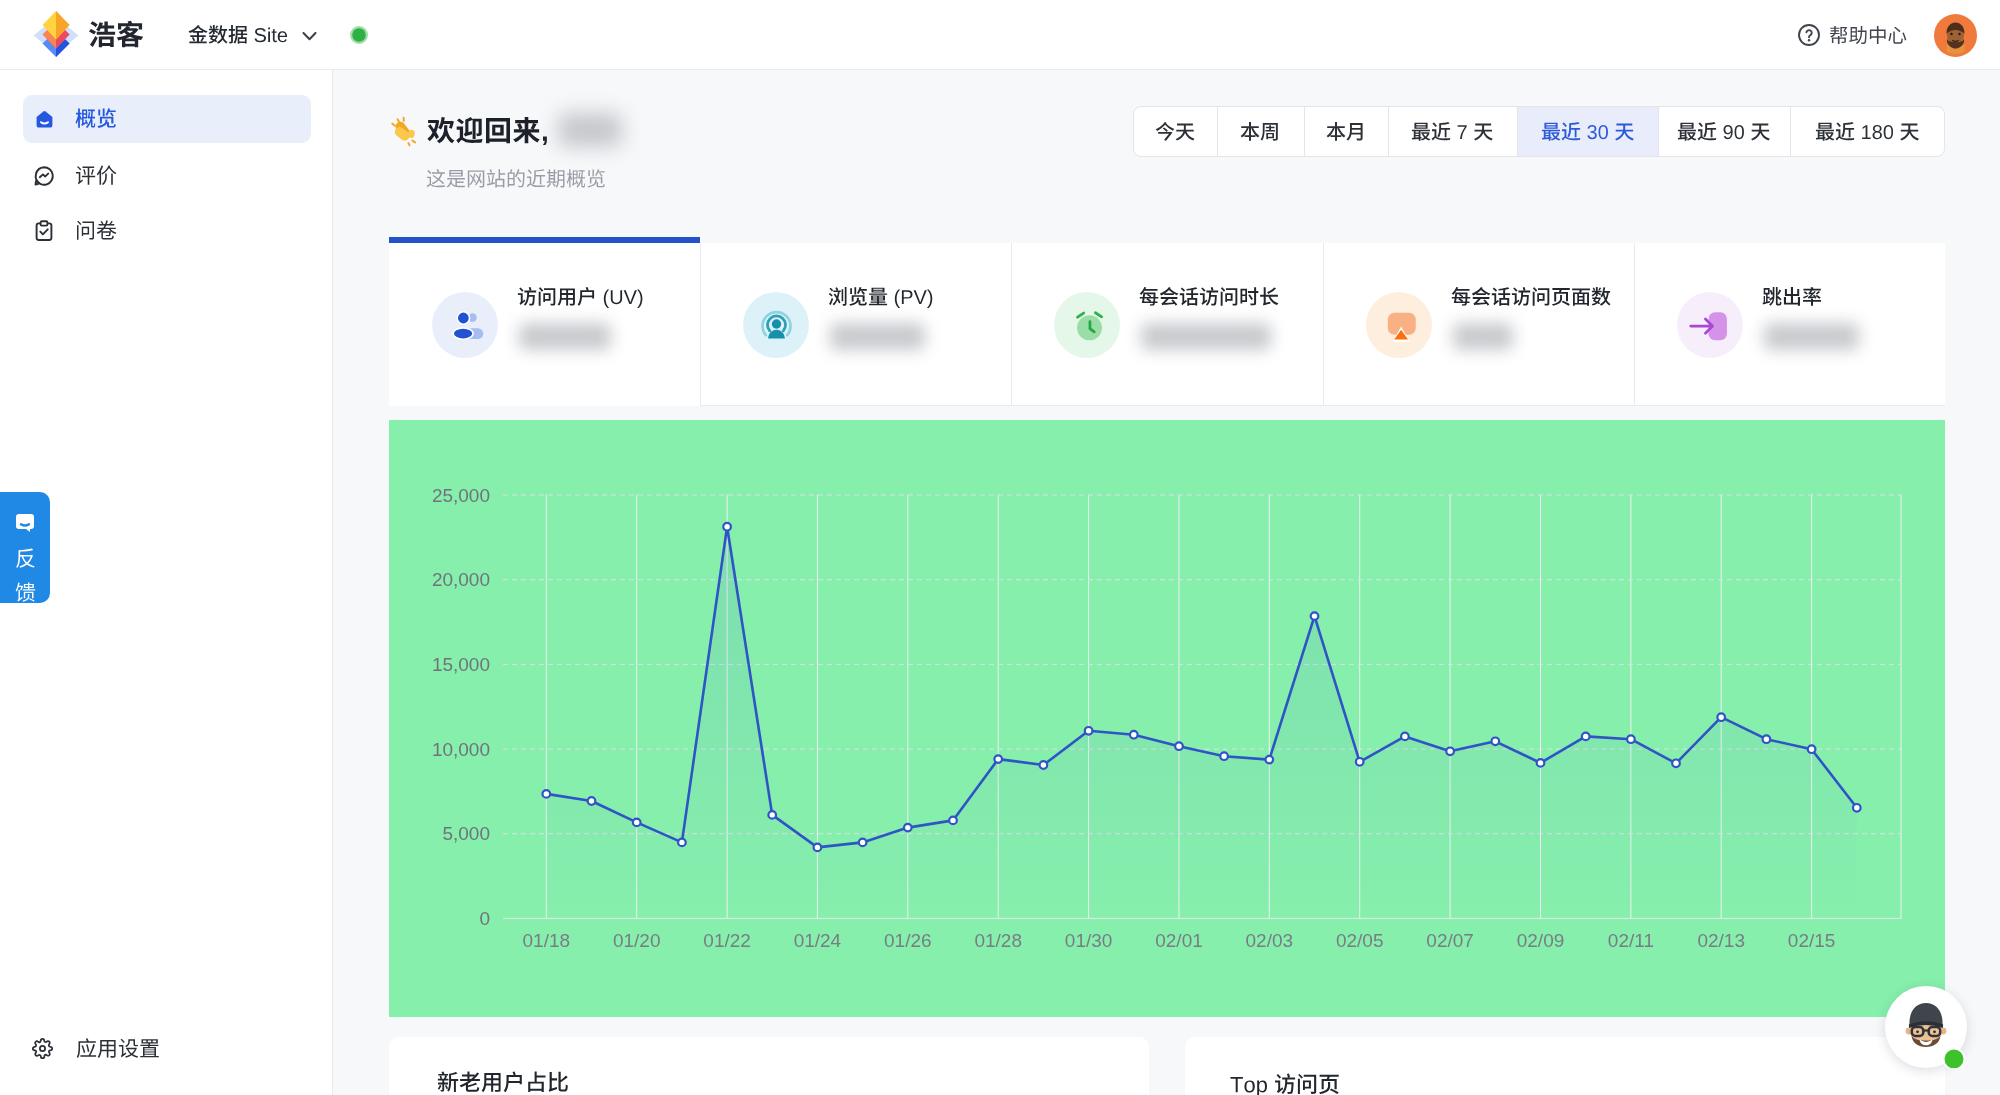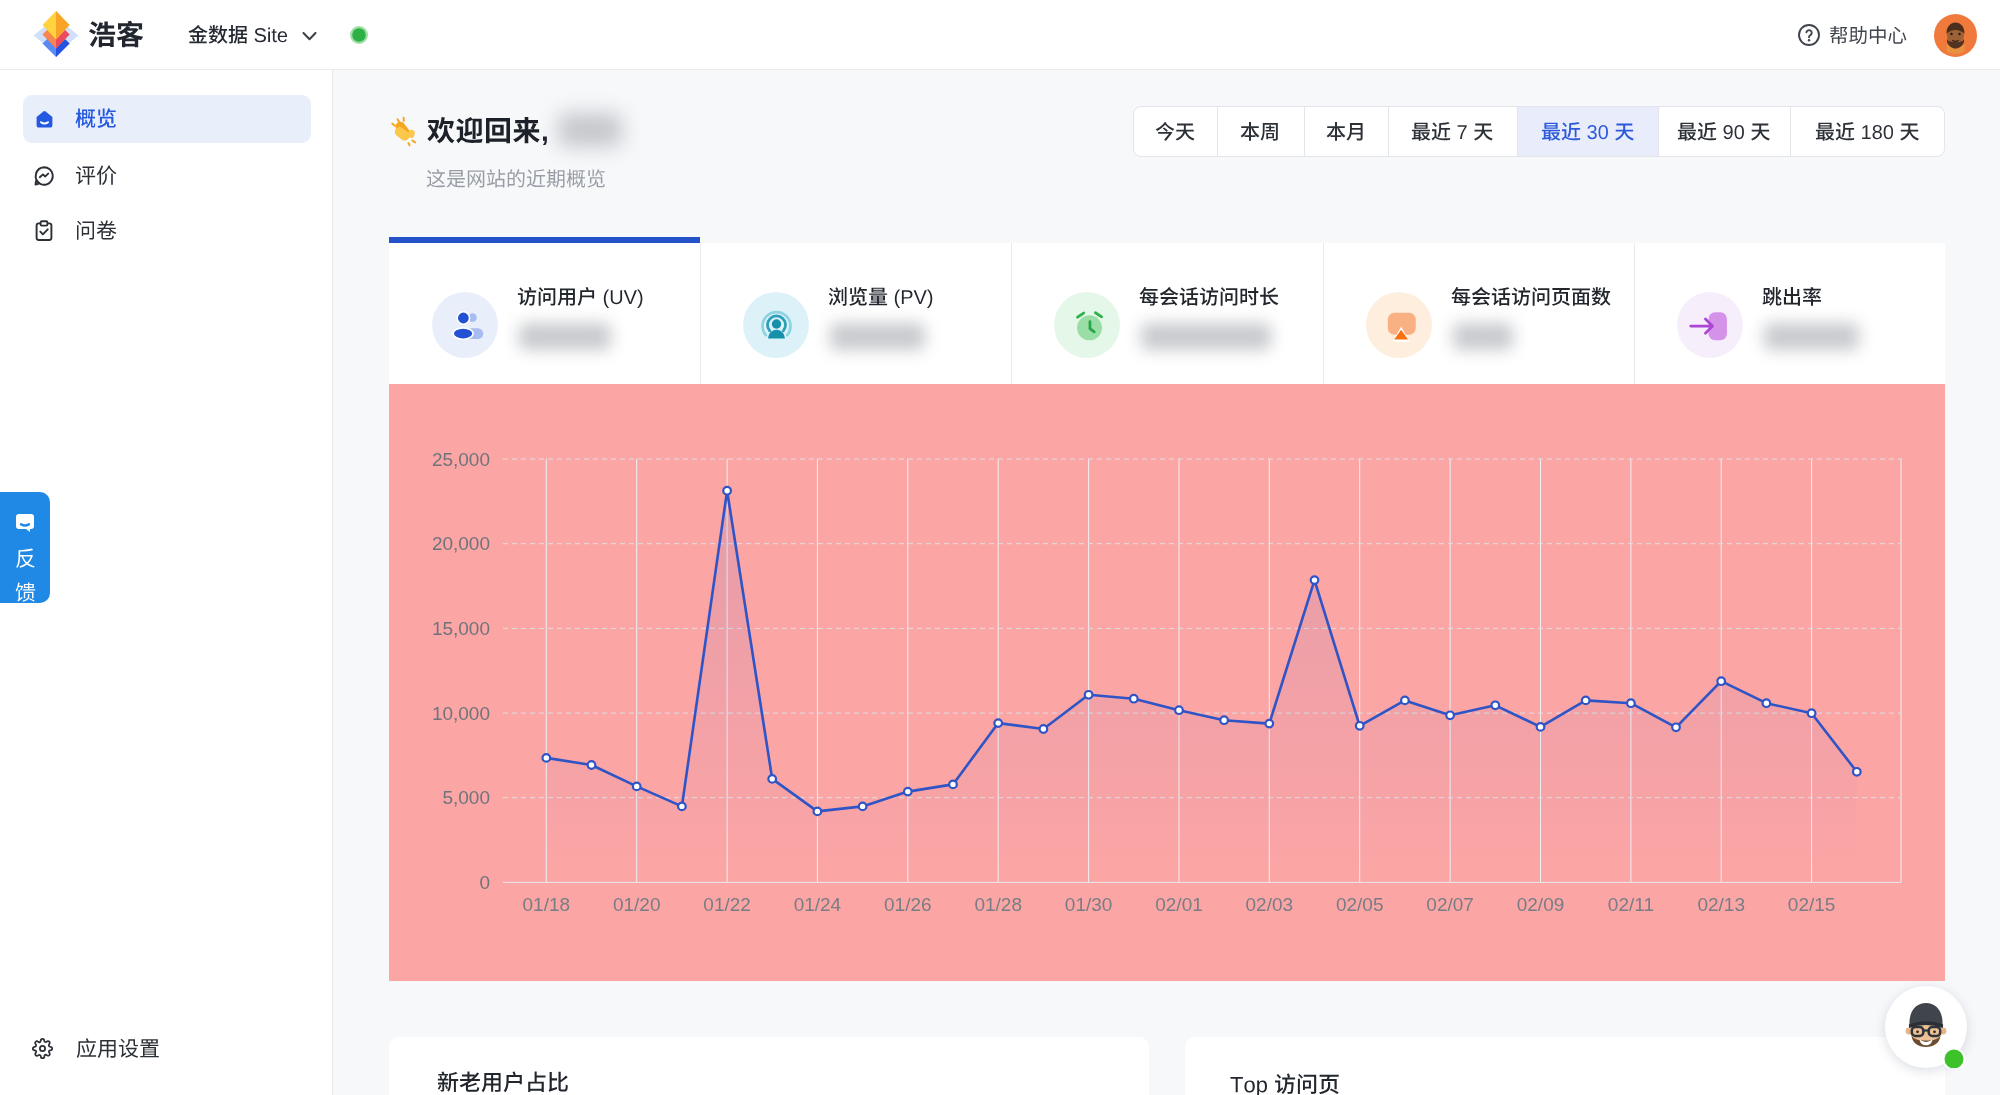--- a/index.html
+++ b/index.html
@@ -188,21 +188,21 @@
 <div class="blob" style="left:1452.6px;top:323px;width:60px;height:27px"></div>
 <div class="abs" style="left:1676.8px;top:292px;width:66px;height:66px;border-radius:50%;background:#f7eefc"><svg width="66" height="66" viewBox="-1 -1 65 65">
       <rect x="30" y="19" width="18.2" height="27.5" rx="6.5" fill="#d492e8"></rect>
       <path d="M12.5 32.6h21" stroke="#aa46d4" stroke-width="2.7" stroke-linecap="round"></path>
       <path d="M27 25.6l7 7-7 7" fill="none" stroke="#aa46d4" stroke-width="2.7" stroke-linecap="round" stroke-linejoin="round"></path>
     </svg></div>
 <svg style="position:absolute;left:1759.8px;top:282.0px;overflow:visible" width="64" height="28" viewBox="-2 -22.0 64 28">
     <path d="M3.2 -14.3H6V-11.2H3.2ZM0.6 -1.2 1 0.5C3 -0 5.7 -0.7 8.2 -1.4L7.9 -3L5.6 -2.4V-5.7H7.7V-7.3H5.6V-9.6H7.6V-15.9H1.7V-9.6H4.1V-2L3 -1.8V-8.1H1.7V-1.5ZM17.4 -14.4C17 -13.1 16.3 -11.5 15.6 -10.3V-16.9H13.9V-1.3C13.9 0.8 14.3 1.4 15.8 1.4C16.1 1.4 17.2 1.4 17.5 1.4C18.9 1.4 19.3 0.5 19.5 -1.8C19 -1.9 18.3 -2.3 17.9 -2.6C17.8 -0.8 17.8 -0.3 17.4 -0.3C17.2 -0.3 16.3 -0.3 16.1 -0.3C15.7 -0.3 15.6 -0.4 15.6 -1.2V-6.1C16.6 -5.2 17.7 -4.2 18.2 -3.5L19.5 -4.9C18.7 -5.7 17.2 -7 16 -8L15.6 -7.6V-9.8L16.7 -9.2C17.5 -10.3 18.4 -12 19.2 -13.5ZM10.7 -16.9V-10.8C10.4 -11.8 9.8 -13.2 9.1 -14.2L7.6 -13.6C8.4 -12.2 9.1 -10.4 9.3 -9.2L10.7 -9.8V-8.4L10.7 -7.2C9.3 -6.3 8 -5.5 7.1 -5L8.1 -3.3L10.6 -5.2C10.3 -3 9.5 -0.8 7.1 0.3C7.5 0.7 8.1 1.3 8.4 1.7C12 -0.5 12.4 -4.7 12.4 -8.4V-16.9Z M21.9 -6.9V0.5H35.9V1.7H38V-6.9H35.9V-1.3H31V-8H37.2V-15.1H35.2V-9.9H31V-16.9H28.9V-9.9H24.9V-15.1H22.9V-8H28.9V-1.3H24V-6.9Z M56.5 -12.9C55.8 -12.1 54.6 -11 53.7 -10.3L55.1 -9.4C56 -10.1 57.2 -11 58.1 -11.9ZM41 -6.9 41.9 -5.4C43.2 -6 44.8 -6.8 46.3 -7.7L46 -9.1C44.1 -8.2 42.2 -7.4 41 -6.9ZM41.6 -11.8C42.6 -11.1 43.9 -10.1 44.6 -9.4L45.9 -10.6C45.2 -11.3 43.9 -12.2 42.8 -12.8ZM53.5 -8C54.8 -7.2 56.6 -6 57.4 -5.2L58.8 -6.4C57.9 -7.2 56.1 -8.3 54.8 -9ZM41 -4.1V-2.3H49V1.7H51V-2.3H59.1V-4.1H51V-5.6H49V-4.1ZM48.5 -16.6C48.7 -16.1 49 -15.6 49.3 -15.2H41.4V-13.4H48.5C48 -12.6 47.4 -11.9 47.2 -11.7C46.9 -11.3 46.6 -11.1 46.3 -11C46.5 -10.6 46.7 -9.8 46.8 -9.5C47.1 -9.6 47.6 -9.7 49.5 -9.8C48.7 -9 47.9 -8.3 47.6 -8.1C46.9 -7.5 46.4 -7.1 45.9 -7.1C46.1 -6.6 46.3 -5.8 46.4 -5.5C46.9 -5.7 47.6 -5.8 52.7 -6.3C52.9 -5.9 53 -5.6 53.1 -5.3L54.6 -5.9C54.2 -6.8 53.3 -8.3 52.4 -9.3L51 -8.8C51.3 -8.5 51.6 -8.1 51.9 -7.6L48.9 -7.4C50.6 -8.8 52.3 -10.4 53.8 -12.2L52.3 -13.1C51.9 -12.5 51.5 -11.9 51 -11.4L48.8 -11.3C49.4 -12 49.9 -12.7 50.4 -13.4H58.8V-15.2H51.5C51.2 -15.7 50.8 -16.5 50.4 -17Z" fill="#22262d"></path>
   </svg>
 <div class="blob" style="left:1763.8px;top:323px;width:95px;height:27px"></div>
-<div class="abs" style="left:389px;top:384px;width:1556px;height:597px;background:#fca5a5">
+<div class="abs" style="left:389px;top:420px;width:1556px;height:597px;background:#86efac">
     <svg width="1556" height="597" viewBox="0 0 1556 597" style="position:absolute;left:0;top:0">
       <defs>
         <linearGradient id="ag" x1="0" y1="74" x2="0" y2="498" gradientUnits="userSpaceOnUse">
           <stop offset="0" stop-color="#2f54c6" stop-opacity="0.12"></stop>
           <stop offset="1" stop-color="#2f54c6" stop-opacity="0"></stop>
         </linearGradient>
       </defs>
       <line x1="157.3" y1="74.7" x2="157.3" y2="498.4" stroke="#eef0f3" stroke-width="1"></line>
       <line x1="247.7" y1="74.7" x2="247.7" y2="498.4" stroke="#eef0f3" stroke-width="1"></line>
       <line x1="338.1" y1="74.7" x2="338.1" y2="498.4" stroke="#eef0f3" stroke-width="1"></line>

